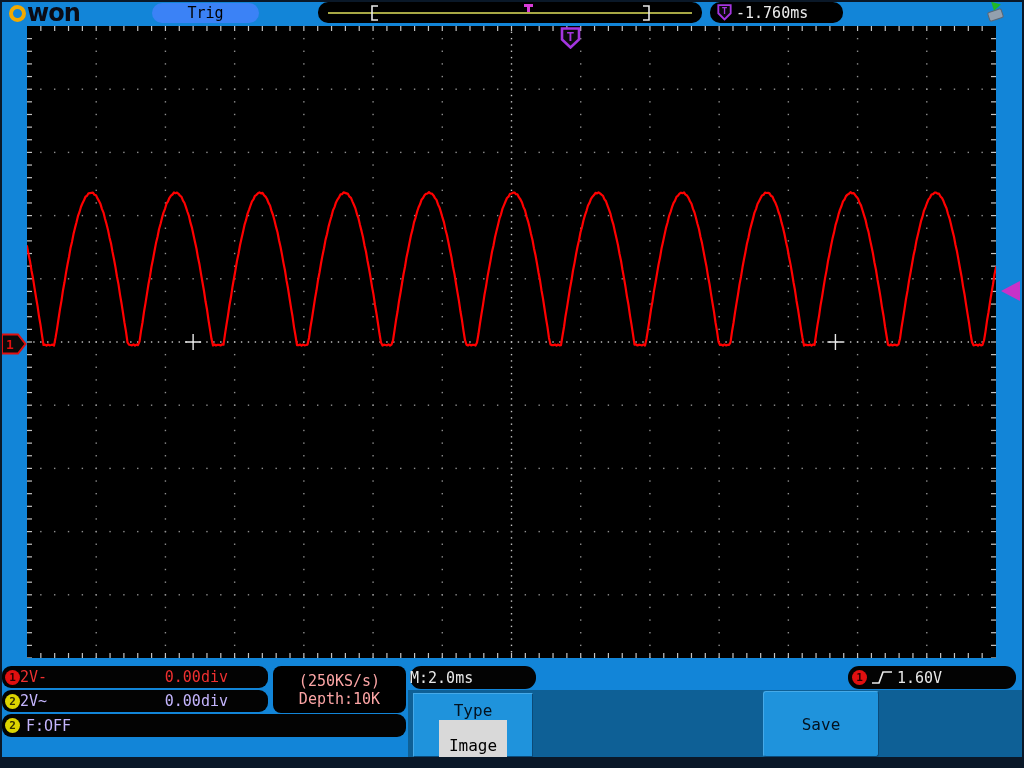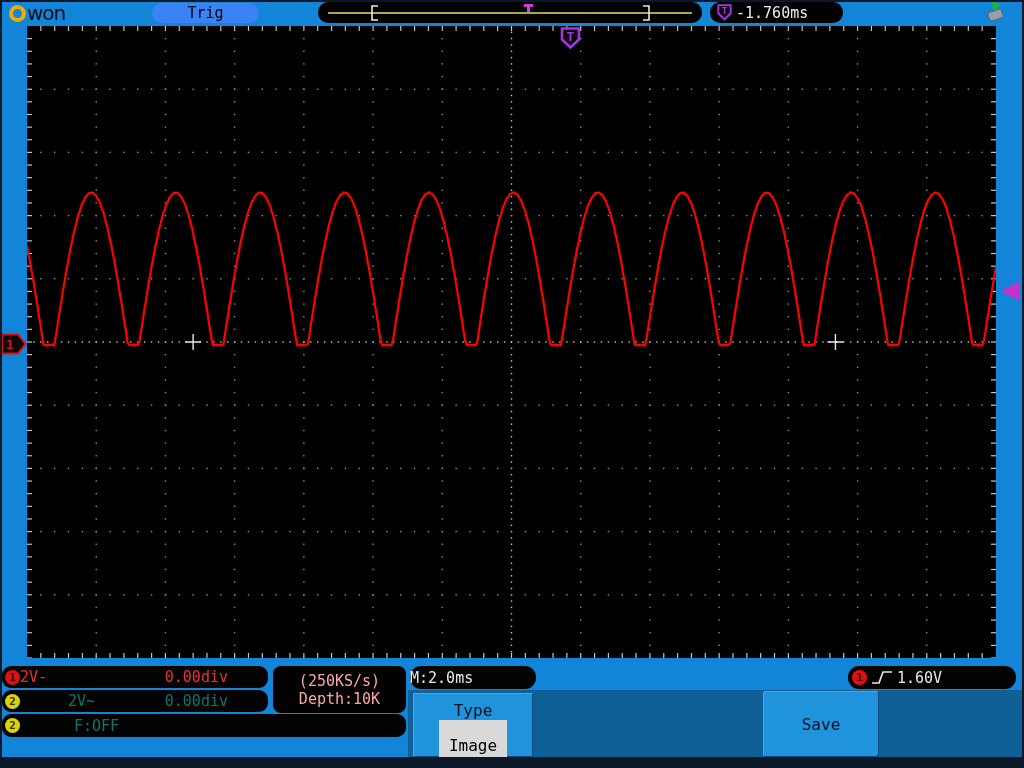--- a/index.html
+++ b/index.html
@@ -8,21 +8,21 @@
     position:relative;
     background:#1285D8;
     font-family:"DejaVu Sans Mono","Liberation Mono",monospace;
     overflow:hidden;
   }
   .frame-edge { position:absolute; inset:0; border:2px solid #0A1828; pointer-events:none; z-index:50; }
 
   
   .logo { position:absolute; left:9px; top:0px; height:26px; display:flex; align-items:center; }
   .logo-o { width:17px; height:17px; border:4.5px solid #F2A900; border-radius:50%; display:inline-block; margin-right:1px; }
-  .logo-text { font-family:"DejaVu Sans","Liberation Sans",sans-serif; font-weight:normal; font-size:20px; line-height:24px; color:#0B0B14; letter-spacing:-1px;text-align:center; }
+  .logo-text { font-family:"DejaVu Sans","Liberation Sans",sans-serif; font-weight:bold; font-size:24px; line-height:24px; color:#0B0B14; letter-spacing:-1px;text-align:center; }
 
   .trig-pill { position:absolute; left:152px; top:3px; width:107px; height:20px; border-radius:10px;
     background:#3b82f6; color:#000; font-size:15px; display:flex; align-items:center; justify-content:center; }
 
   .mem-bar { position:absolute; left:318px; top:2px; width:384px; height:21px; border-radius:10px; background:#000; }
   .mem-line { position:absolute; left:10px; right:10px; top:10px; height:2px; background:#A8A845; }
   .mem-bracket { position:absolute; top:3px; }
   .mem-trig-marker { position:absolute; left:206px; top:2px; width:9px; height:8px; }
   .mem-trig-marker .bar { position:absolute; left:0; top:0; width:9px; height:3px; background:#D83CD8; }
   .mem-trig-marker .stem { position:absolute; left:3px; top:3px; width:3px; height:5px; background:#D83CD8; }
@@ -50,21 +50,21 @@
   .f-pill   { left:2px; top:714px; width:404px; height:23px; padding-left:3px; gap:6px; }
   .m-pill   { left:410px; top:666px; width:126px; height:23px; border-radius:11px; }
   .trigbot-pill { left:848px; top:666px; width:168px; height:23px; border-radius:11px; padding-left:4px; gap:2px; }
 
   .chan-dot { width:15px; height:15px; border-radius:50%; display:flex; align-items:center; justify-content:center;
     font-size:11px; font-weight:bold; flex:0 0 auto; }
   .dot-red { background:#E01010; color:#2A0000; }
   .dot-yellow { background:#DCD400; color:#332F00; }
 
   .red-text { color:#F03030; }
-  .yellow-text { color:#0f766e;margin-left:48px; }
+  .yellow-text { color:#c4b5fd; }
   .pill .offset-val { margin-left:auto; padding-right:40px; }
 
   .acq-box { position:absolute; left:273px; top:666px; width:133px; height:47px; background:#000; border-radius:8px;
     color:#fca5a5; font-size:15px; display:flex; flex-direction:column; align-items:center; justify-content:center; gap:0; }
 
   .menu-strip { position:absolute; left:408px; top:690px; width:616px; height:68px; background:#0E6096; }
   .type-box { position:absolute; left:413px; top:693px; width:120px; height:64px; background:#1F93DC;
     border:1px solid #46AAE8; border-right-color:#0B4A78; border-bottom-color:#0B4A78;
     display:flex; flex-direction:column; align-items:center; padding:7px 0 5px 0;
     color:#04121F; font-size:16px; }

